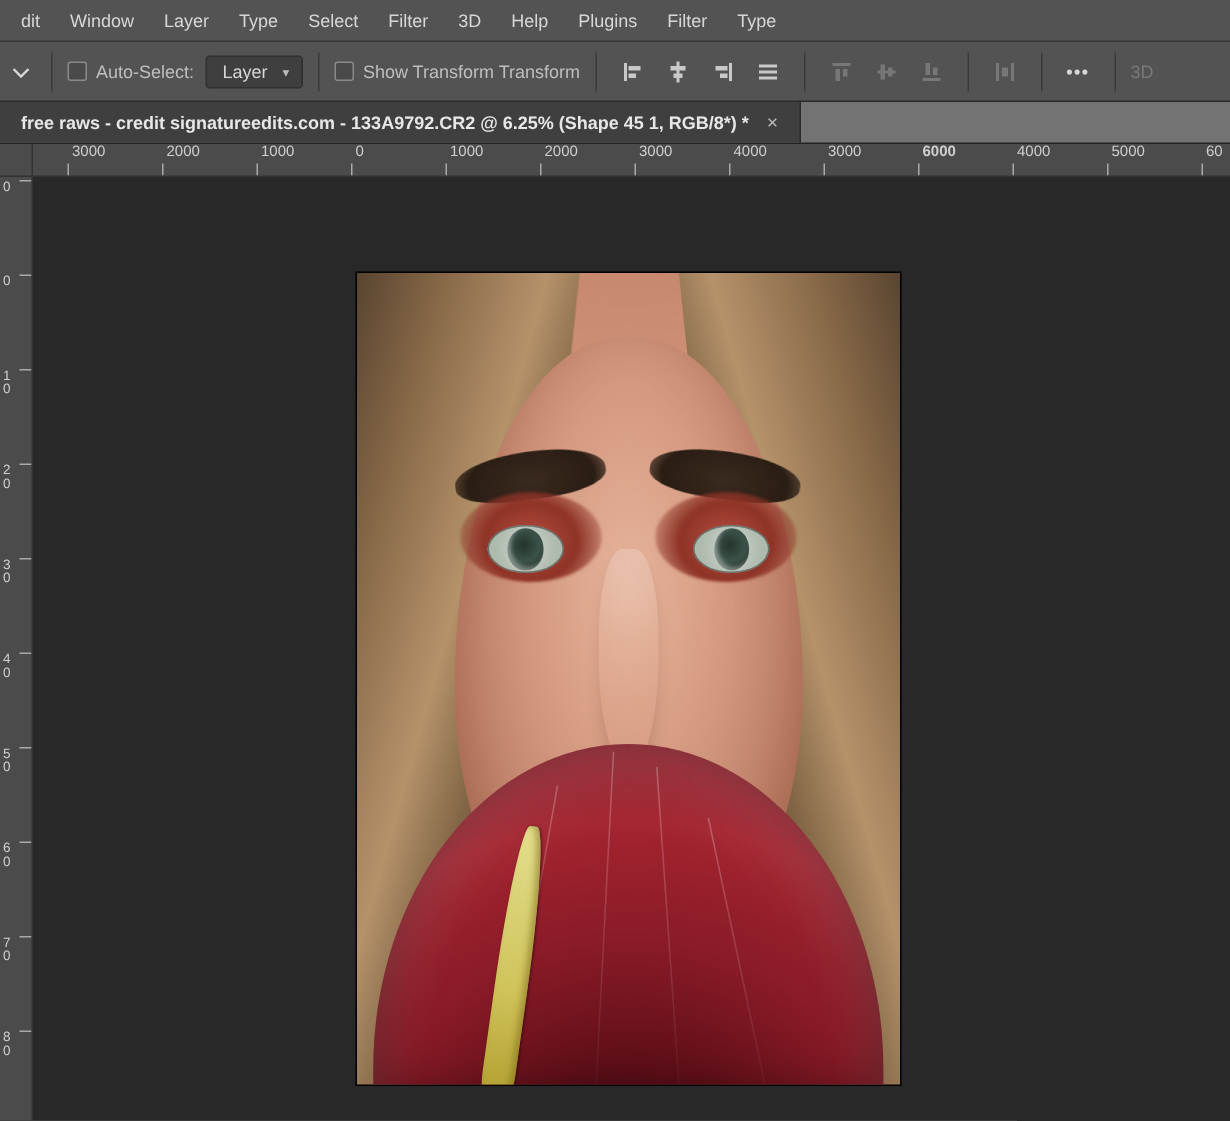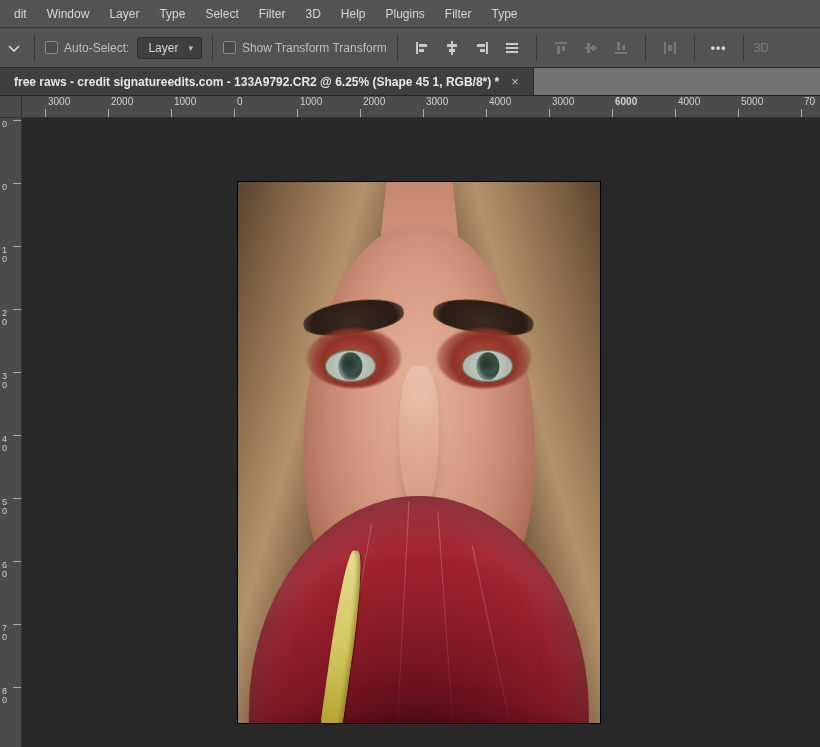--- a/index.html
+++ b/index.html
@@ -511,21 +511,21 @@
       </div>
       <div class="tick" style="left: 653px;">
         <div class="num">4000</div>
         <div class="mark"></div>
       </div>
       <div class="tick" style="left: 716px;">
         <div class="num">5000</div>
         <div class="mark"></div>
       </div>
       <div class="tick" style="left: 779px;">
-        <div class="num">70</div>
+        <div class="num">60</div>
         <div class="mark"></div>
       </div>
     </div>
   <div class="ruler-v" id="rulerV">
       <div class="tick" style="top: 2px;">
         <div class="num">
           <span>0</span>
         </div>
         <div class="mark"></div>
       </div>

